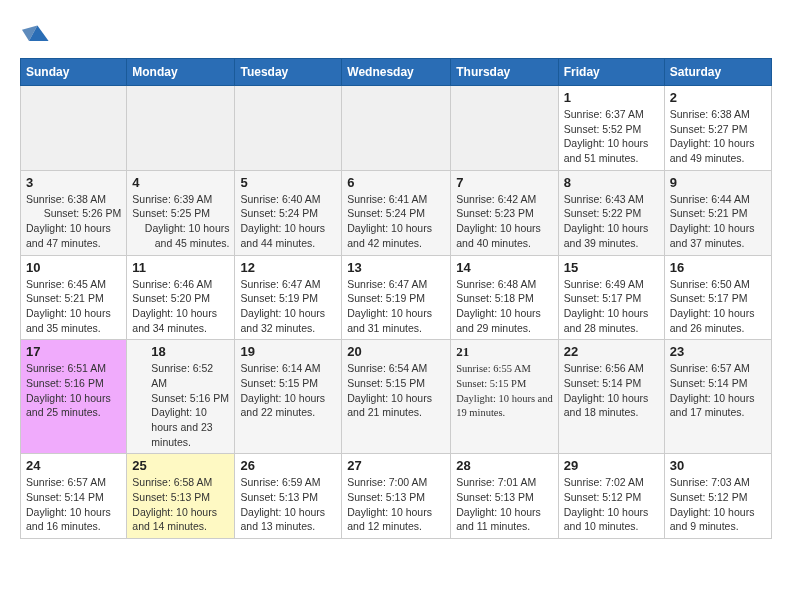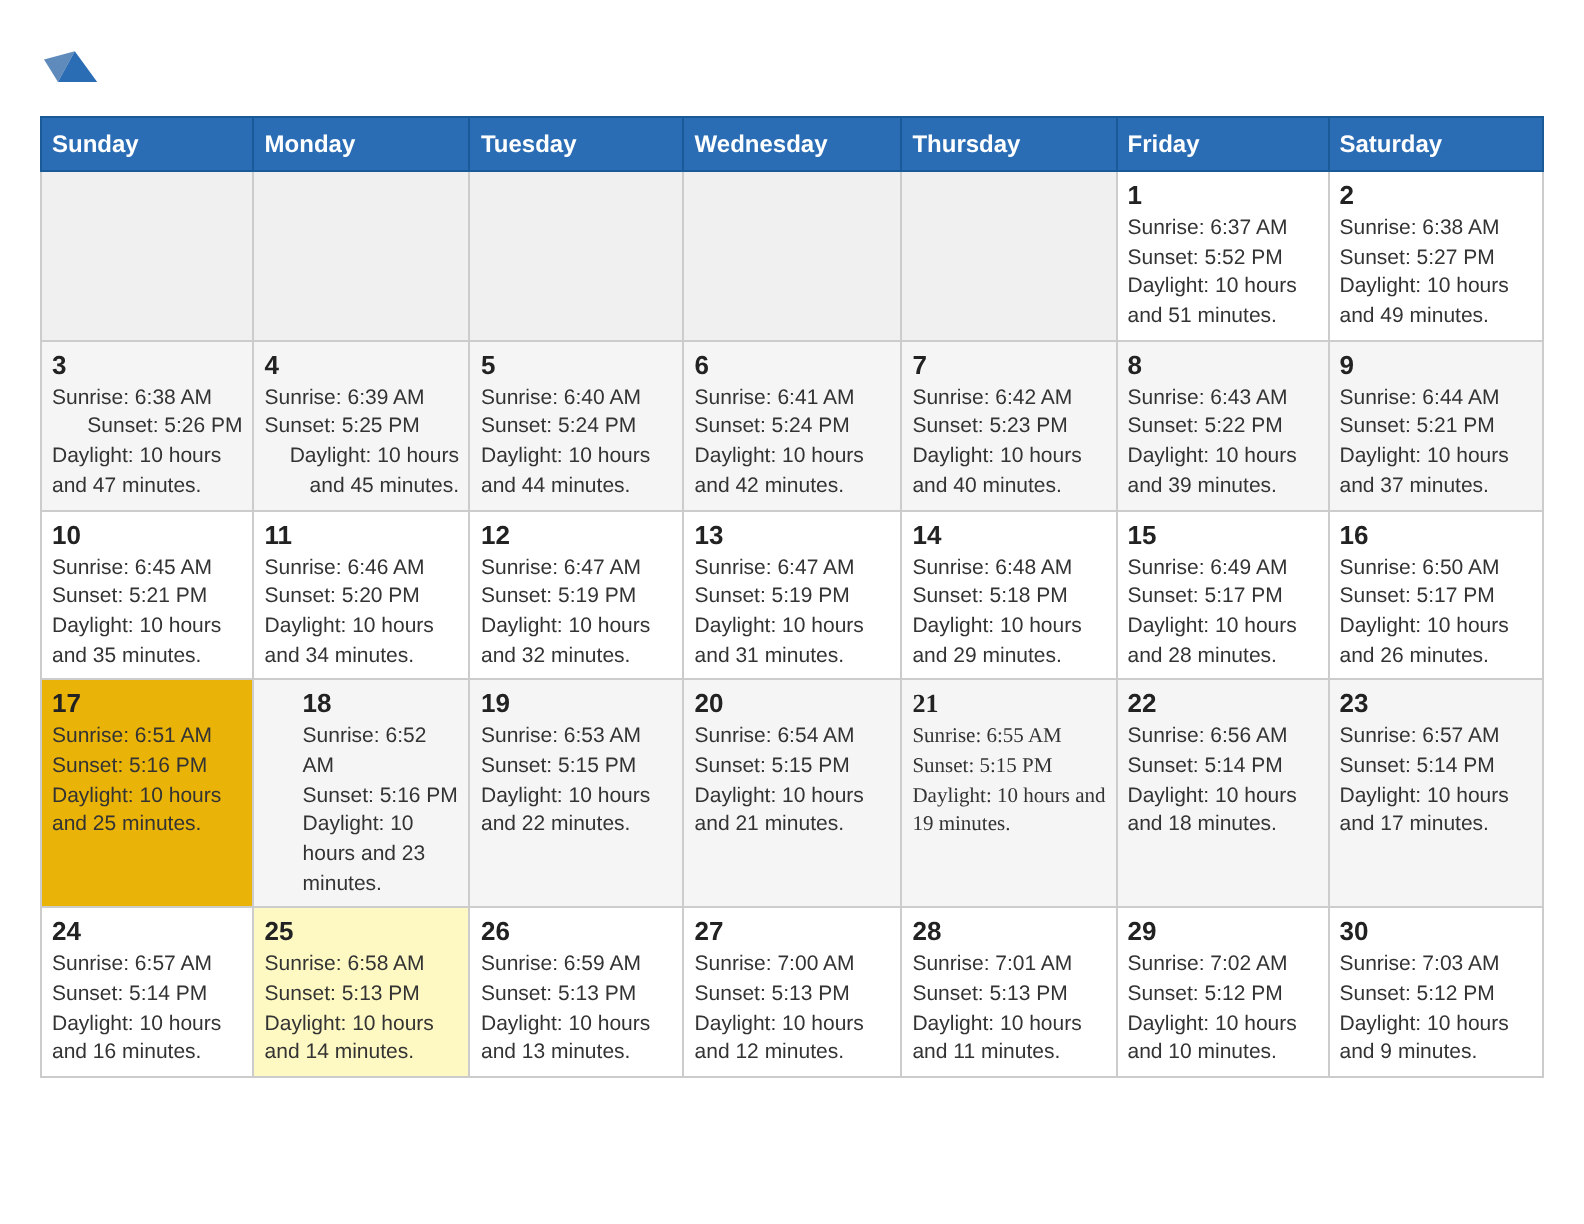--- a/index.html
+++ b/index.html
@@ -269,40 +269,40 @@
           <td style="background: rgb(255, 255, 255);">
             <span class="day-num">16</span>
             <div class="day-info">
               <span style="display: block;">Sunrise: 6:50 AM</span>
               <span style="display: block;">Sunset: 5:17 PM</span>
               <span style="display: block;">Daylight: 10 hours and 26 minutes.</span>
             </div>
           </td>
         </tr>
         <tr>
-          <td style="background: #eab308;">
+          <td style="background: #f0abfc;">
             <span class="day-num">17</span>
             <div class="day-info">
               <span style="display: block;">Sunrise: 6:51 AM</span>
               <span style="display: block;">Sunset: 5:16 PM</span>
               <span style="display: block;">Daylight: 10 hours and 25 minutes.</span>
             </div>
           </td>
           <td style="background: rgb(245, 245, 245); padding-left: 24px;">
             <span class="day-num">18</span>
             <div class="day-info">
               <span style="display: block;">Sunrise: 6:52 AM</span>
               <span style="display: block;">Sunset: 5:16 PM</span>
               <span style="display: block;">Daylight: 10 hours and 23 minutes.</span>
             </div>
           </td>
           <td style="background: rgb(245, 245, 245);">
             <span class="day-num">19</span>
             <div class="day-info">
-              <span style="display: block;">Sunrise: 6:53 AM</span>
+              <span style="display: block;">Sunrise: 6:14 AM</span>
               <span style="display: block;">Sunset: 5:15 PM</span>
               <span style="display: block;">Daylight: 10 hours and 22 minutes.</span>
             </div>
           </td>
           <td style="background: rgb(245, 245, 245);">
             <span class="day-num">20</span>
             <div class="day-info">
               <span style="display: block;">Sunrise: 6:54 AM</span>
               <span style="display: block;">Sunset: 5:15 PM</span>
               <span style="display: block;">Daylight: 10 hours and 21 minutes.</span>

